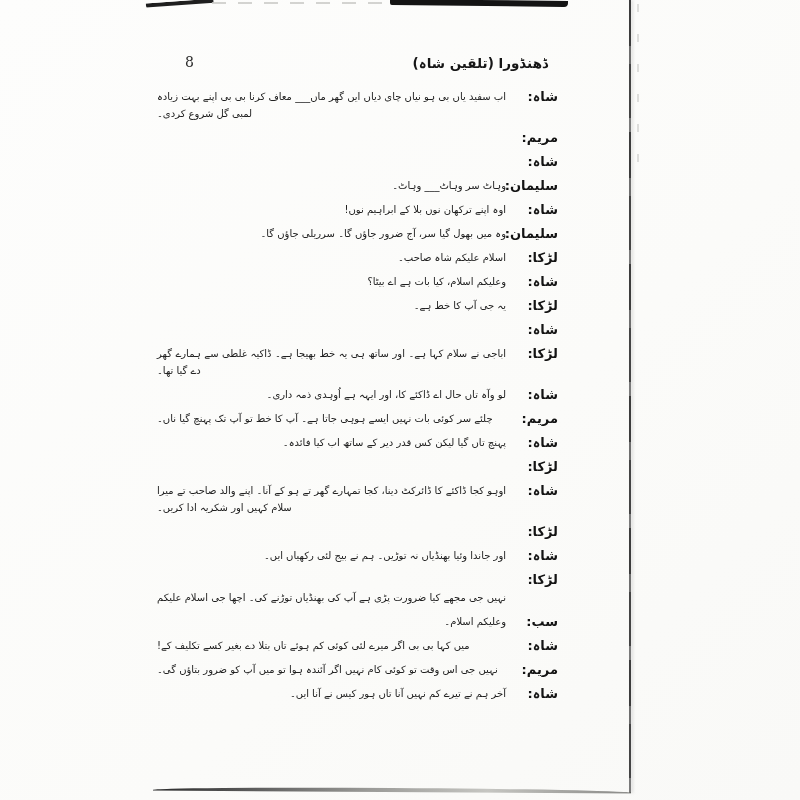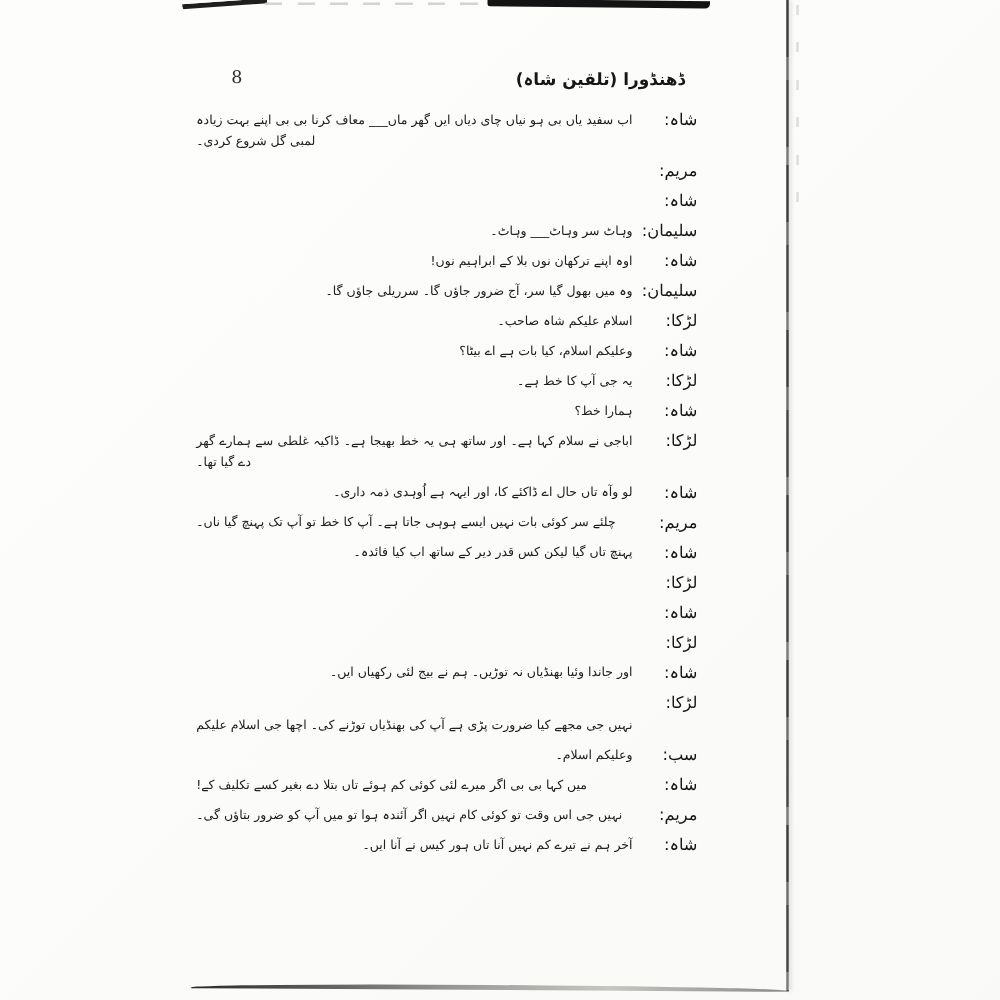--- a/index.html
+++ b/index.html
@@ -60,21 +60,21 @@
   }
   
   .dialogue{
     position:absolute;top:88px;left:157px;width:401px;
     direction:rtl;
     color:#1e1e1e;
   }
   .row{display:flex;margin-bottom:7px;}
   .speaker{
     flex:0 0 52px;width:52px;
-    font-weight:normal;font-size:13px;line-height:17px;
+    font-weight:bold;font-size:13px;line-height:17px;
     color:#141414;
     white-space:nowrap;
   }
   .dlg-text{
     flex:1;min-width:0;
     font-size:10px;line-height:17px;
     text-align:justify;
     color:#202020;
   }
 </style>
@@ -133,21 +133,20 @@
     <div class="dlg-text">وعلیکم اسلام، کیا بات ہے اے بیٹا؟</div>
   </div>
 
   <div class="row">
     <div class="speaker">لڑکا:</div>
     <div class="dlg-text">یہ جی آپ کا خط ہے۔</div>
   </div>
 
   <div class="row">
     <div class="speaker">شاہ:</div>
-    <div class="dlg-text">ہمارا خط؟</div>
   </div>
 
   <div class="row">
     <div class="speaker">لڑکا:</div>
     <div class="dlg-text" style="text-align-last: left;">اباجی نے سلام کہا ہے۔ اور ساتھ ہی یہ خط بھیجا ہے۔ ڈاکیہ غلطی سے ہمارے گھر دے گیا تھا۔</div>
   </div>
 
   <div class="row">
     <div class="speaker">شاہ:</div>
     <div class="dlg-text">لو وآہ تاں حال اے ڈاکئے کا، اور ایہہ ہے اُوہدی ذمہ داری۔</div>
@@ -162,20 +161,21 @@
     <div class="speaker">شاہ:</div>
     <div class="dlg-text">پہنچ تاں گیا لیکن کس قدر دیر کے ساتھ اب کیا فائدہ۔</div>
   </div>
 
   <div class="row">
     <div class="speaker">لڑکا:</div>
   </div>
 
   <div class="row">
     <div class="speaker">شاہ:</div>
+    <div class="dlg-text" style="text-align-last: left;">اوہو کجا ڈاکئے کا ڈائرکٹ دینا، کجا تمہارے گھر تے ہو کے آنا۔ اپنے والد صاحب تے میرا سلام کہیں اور شکریہ ادا کریں۔</div>
   </div>
 
   <div class="row">
     <div class="speaker">لڑکا:</div>
   </div>
 
   <div class="row">
     <div class="speaker">شاہ:</div>
     <div class="dlg-text">اور جاندا وئیا بھنڈیاں نہ توڑیں۔ ہم نے بیج لئی رکھیاں ایں۔</div>
   </div>

